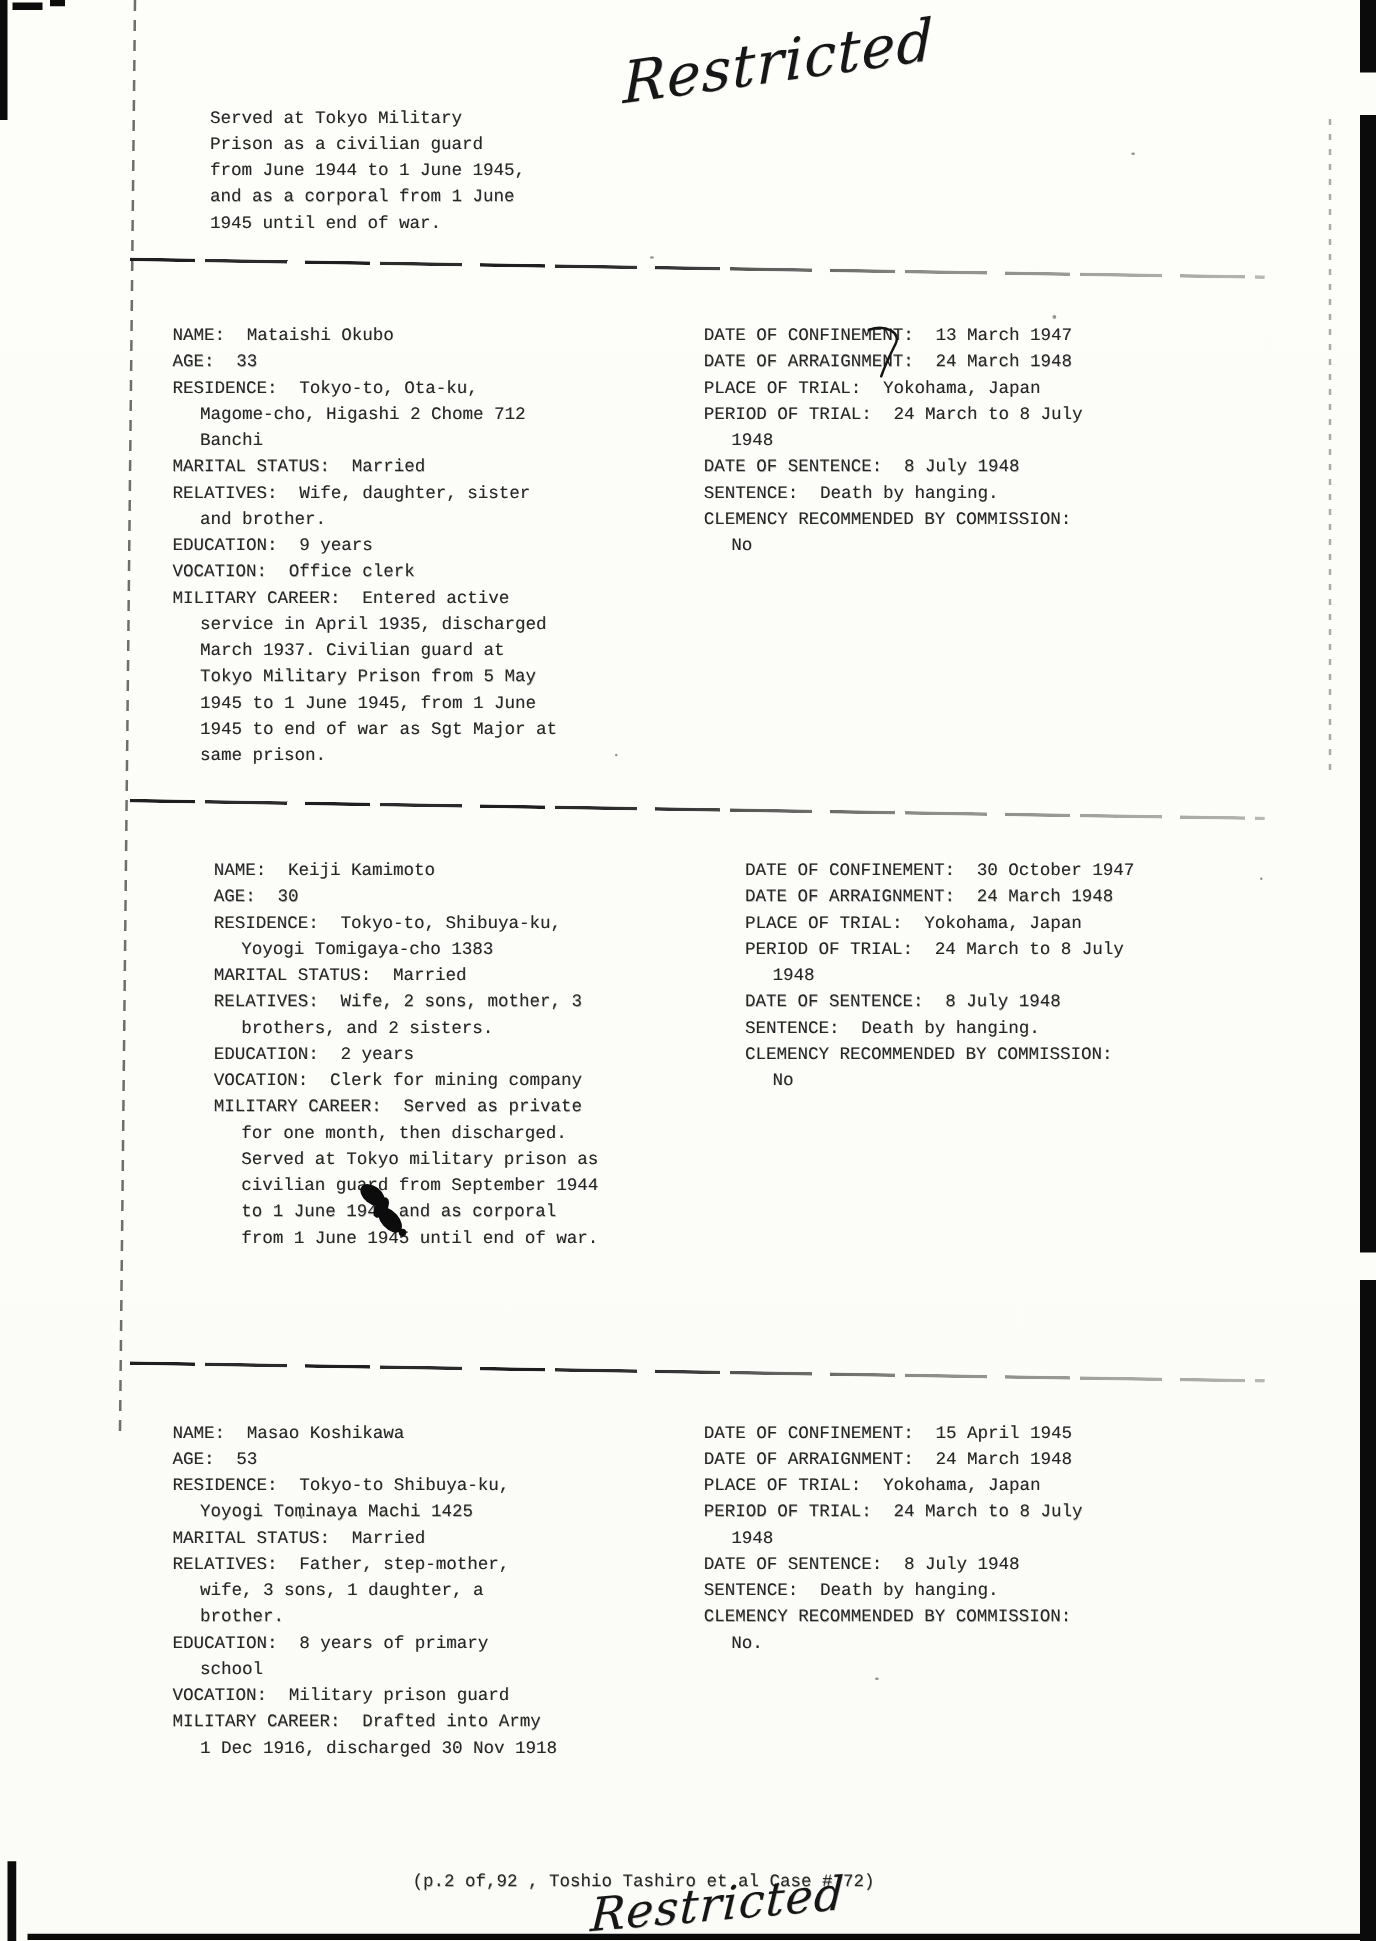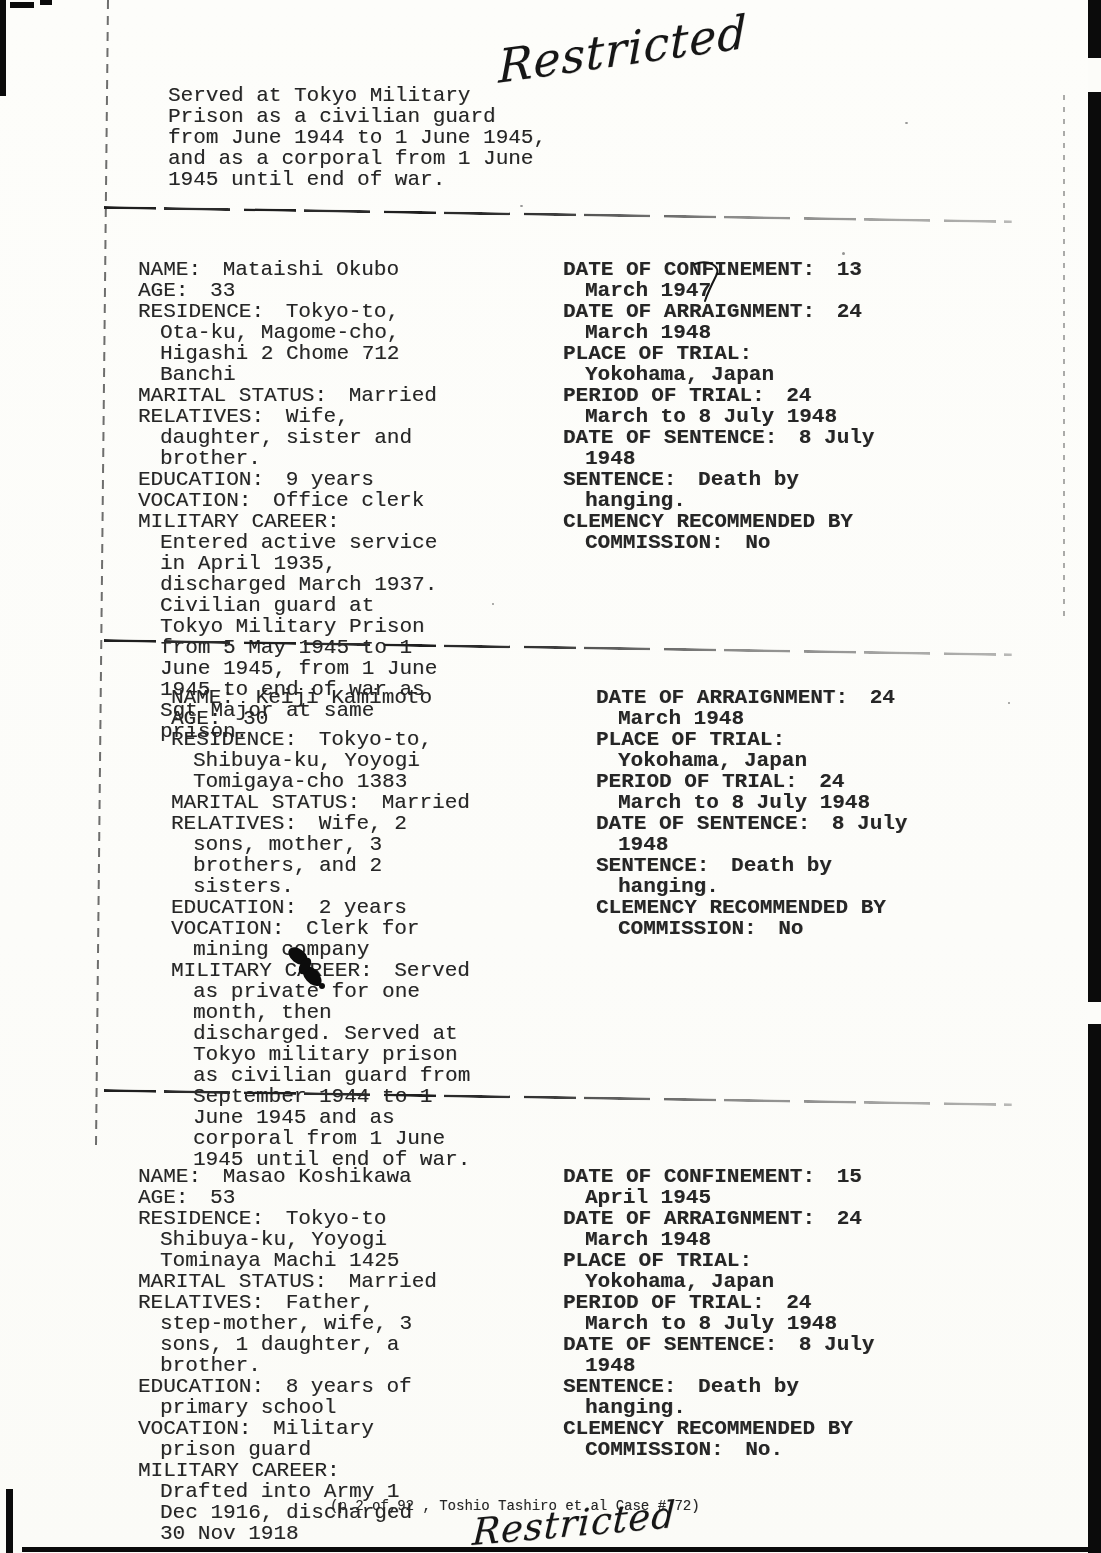--- a/index.html
+++ b/index.html
@@ -11,44 +11,44 @@
     font-family:"Liberation Mono","DejaVu Sans Mono",monospace;
     color:#222;
   }
   
   #typed{
     position:absolute;inset:0;
     filter:blur(0.3px);
   }
   .tw{
     font-family:"Liberation Mono","DejaVu Sans Mono",monospace;
-    font-size:21px;line-height:21px;color:#262626;
+    font-size:14px;line-height:21px;color:#262626;
     text-shadow:0.4px 0.3px 0 rgba(40,40,40,0.35);
   }
   
   .hand{
     position:absolute;
     font-family:"DejaVu Serif","Liberation Serif",serif;
     font-style:italic;color:#161616;
     letter-spacing:1px;
     text-shadow:0.5px 0.5px 0 rgba(20,20,20,0.25);
   }
   #restricted-top{left:497px;top:22px;font-size:46px;transform:rotate(-8deg) skewX(-8deg);}
   #restricted-bottom{left:472px;top:1502px;font-size:37px;transform:rotate(-5deg) skewX(-8deg);}
   
   #intro{position:absolute;left:168px;top:85px;width:430px;}
   
   #records{position:absolute;left:138px;top:16px;width:745px;height:1519px;}
   .record{position:absolute;left:0;width:745px;display:flex;align-items:flex-start;}
   .record:nth-child(1){top:243px;}
   .record:nth-child(2){top:671px;margin-left:33px;}
-  .record:nth-child(3){top:1121px;margin-top:29px;}
+  .record:nth-child(3){top:1121px;}
   .col{display:block;}
   .col.left{width:310px;}
-  .col.right{width:320px;margin-left:115px;font-weight:bold;}
+  .col.right{width:320px;margin-left:115px;}
   .entry{padding-left:22px;text-indent:-22px;}
   .lbl{margin-right:9px;}
   
   #footer{position:absolute;left:330px;top:1496px;font-size:14px;}
   
   .divider{
     position:absolute;left:104px;width:908px;height:3px;
     background:repeating-linear-gradient(90deg,
       #1f1f1f 0px,#1f1f1f 52px,rgba(31,31,31,0) 52px,rgba(31,31,31,0) 60px,
       #2b2b2b 60px,#2b2b2b 126px,rgba(31,31,31,0) 126px,rgba(31,31,31,0) 140px);
@@ -135,20 +135,21 @@
             <div class="entry"><span class="lbl">NAME:</span> <span class="val">Keiji Kamimoto</span></div>
             <div class="entry"><span class="lbl">AGE:</span> <span class="val">30</span></div>
             <div class="entry"><span class="lbl">RESIDENCE:</span> <span class="val">Tokyo-to, Shibuya-ku, Yoyogi Tomigaya-cho 1383</span></div>
             <div class="entry"><span class="lbl">MARITAL STATUS:</span> <span class="val">Married</span></div>
             <div class="entry"><span class="lbl">RELATIVES:</span> <span class="val">Wife, 2 sons, mother, 3 brothers, and 2 sisters.</span></div>
             <div class="entry"><span class="lbl">EDUCATION:</span> <span class="val">2 years</span></div>
             <div class="entry"><span class="lbl">VOCATION:</span> <span class="val">Clerk for mining company</span></div>
             <div class="entry"><span class="lbl">MILITARY CAREER:</span> <span class="val">Served as private for one month, then discharged. Served at Tokyo military prison as civilian guard from September 1944 to 1 June 1945 and as corporal from 1 June 1945 until end of war.</span></div>
           </div>
       <div class="col right">
+            <div class="entry"><span class="lbl">DATE OF CONFINEMENT:</span> <span class="val">30 October 1947</span></div>
             <div class="entry"><span class="lbl">DATE OF ARRAIGNMENT:</span> <span class="val">24 March 1948</span></div>
             <div class="entry"><span class="lbl">PLACE OF TRIAL:</span> <span class="val">Yokohama, Japan</span></div>
             <div class="entry"><span class="lbl">PERIOD OF TRIAL:</span> <span class="val">24 March to 8 July 1948</span></div>
             <div class="entry"><span class="lbl">DATE OF SENTENCE:</span> <span class="val">8 July 1948</span></div>
             <div class="entry"><span class="lbl">SENTENCE:</span> <span class="val">Death by hanging.</span></div>
             <div class="entry"><span class="lbl">CLEMENCY RECOMMENDED BY COMMISSION:</span> <span class="val">No</span></div>
           </div>
     </section>
 
     <section class="record">

